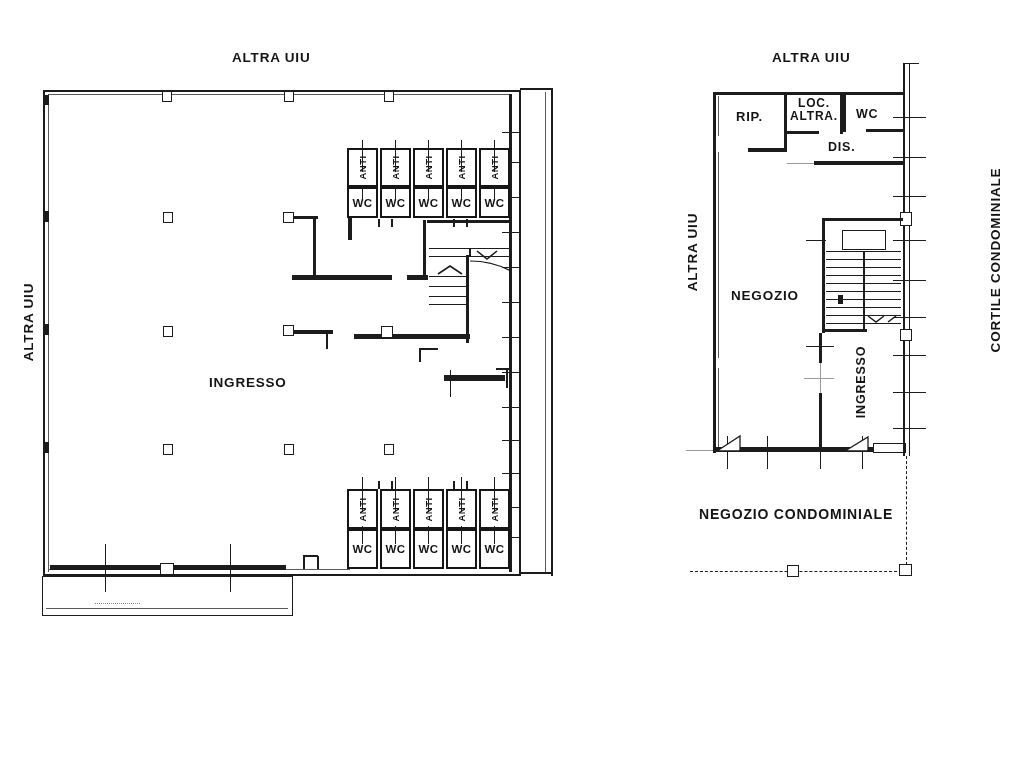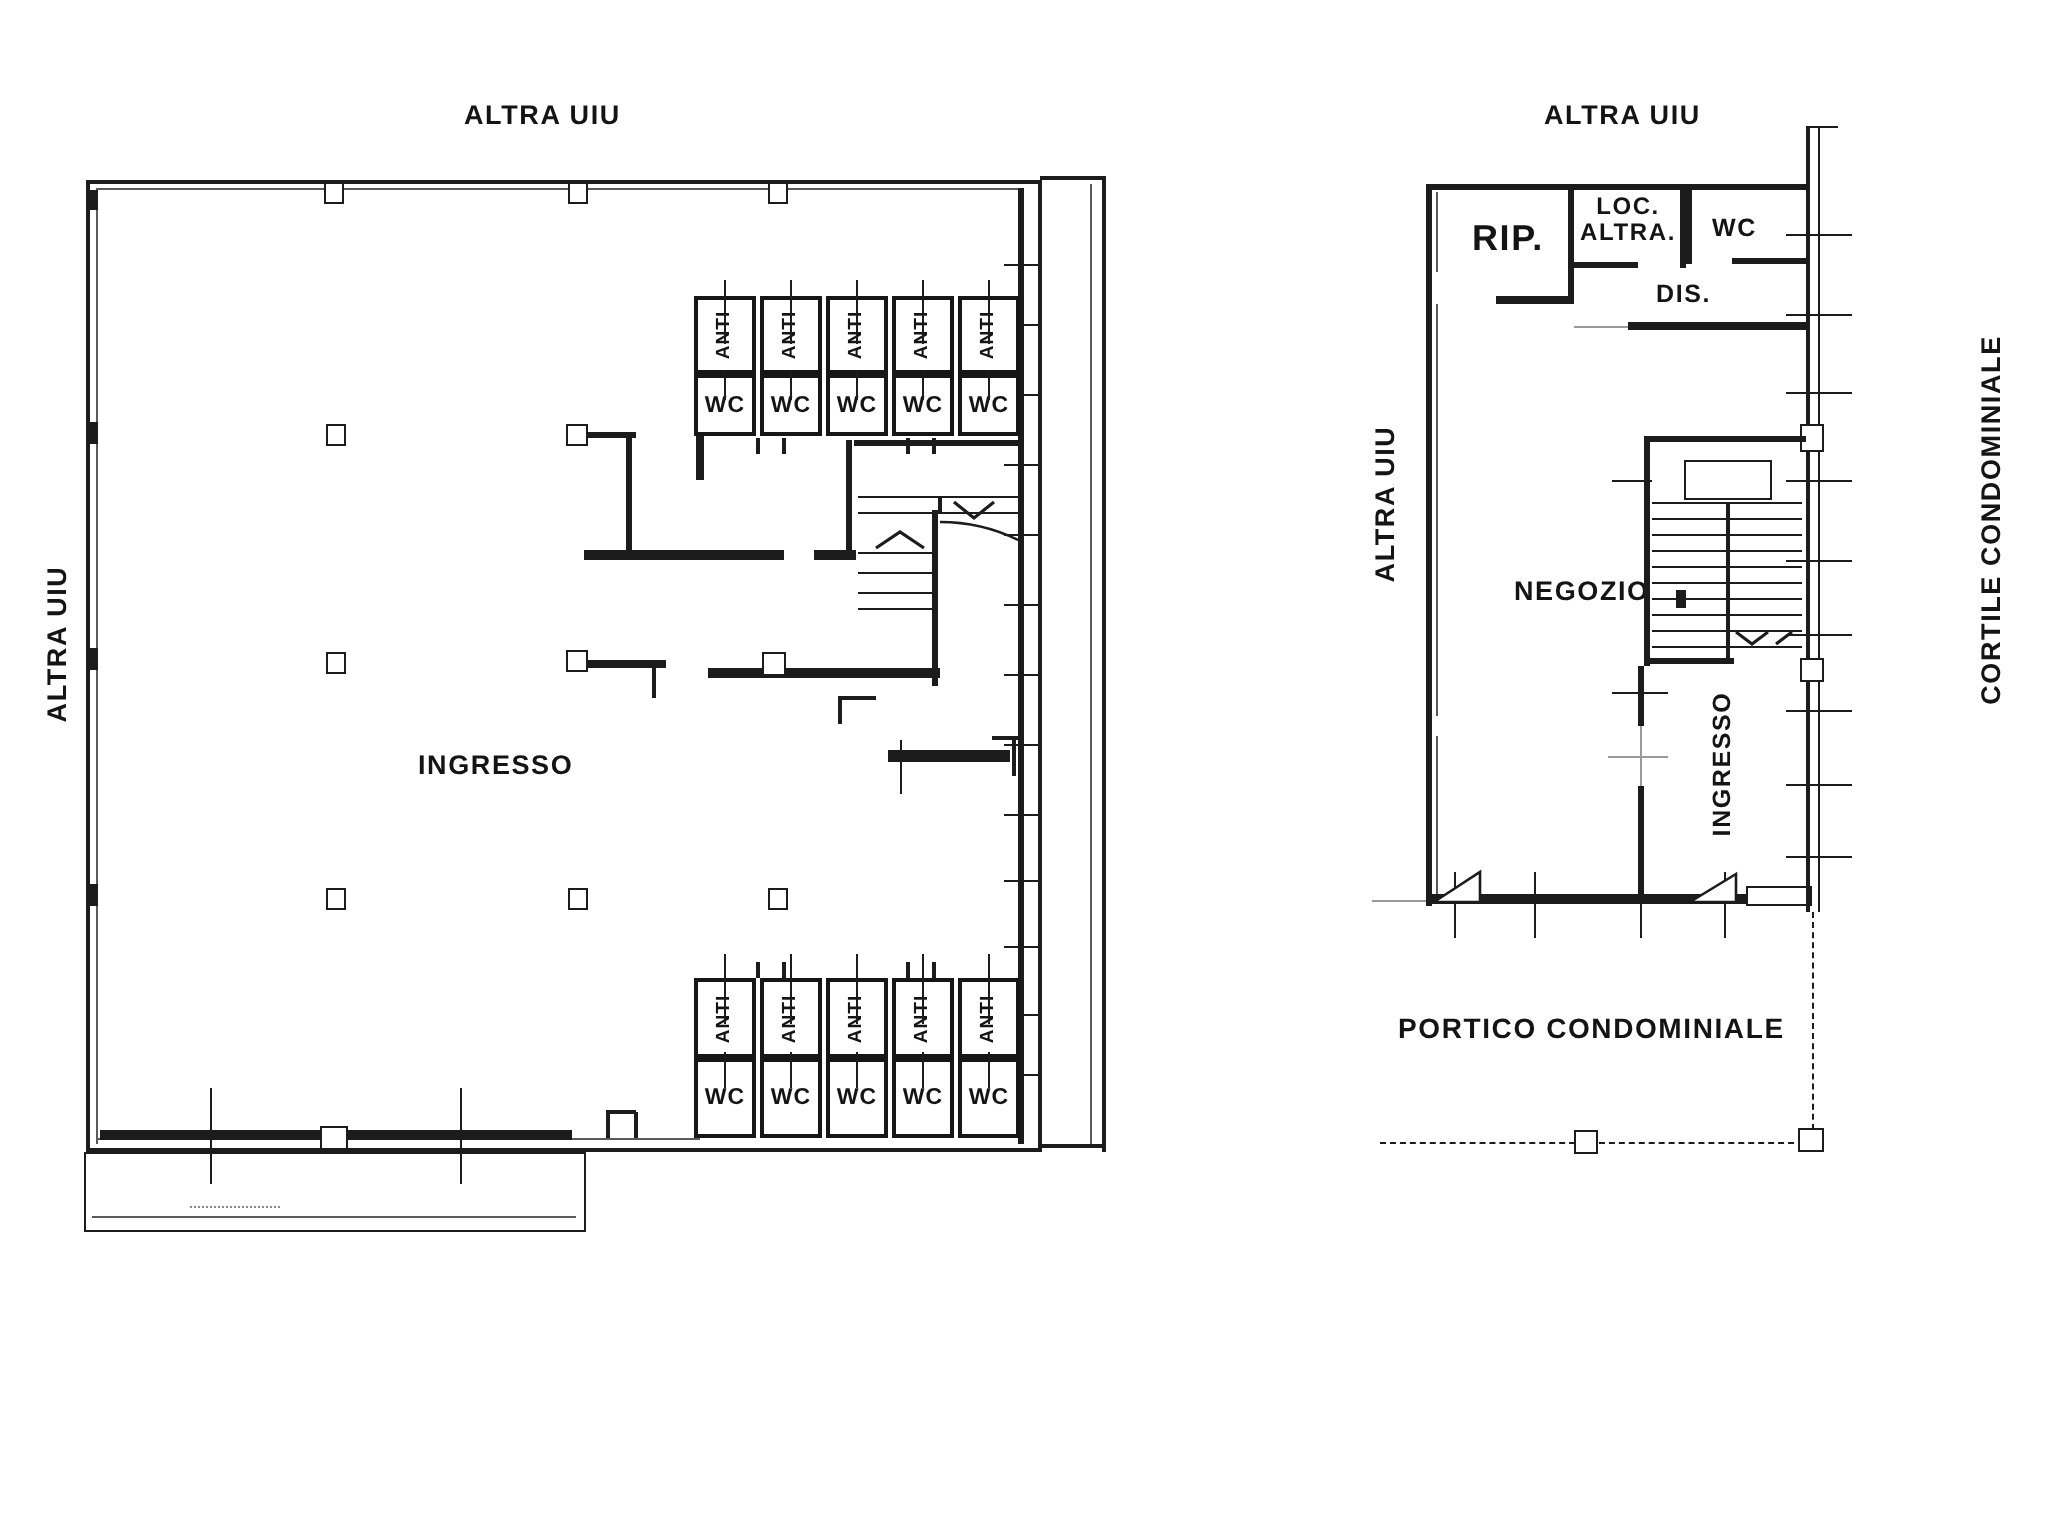--- a/index.html
+++ b/index.html
@@ -214,30 +214,30 @@
     <div class="w" style="left:391px;top:481px;width:1.5px;height:8px"></div>
     <div class="w" style="left:453px;top:481px;width:1.5px;height:8px"></div>
     <div class="w" style="left:466px;top:481px;width:1.5px;height:8px"></div>
   </section>
 
   <section>
 
     <div class="lbl" style="left:772px;top:50px;font-size:13.5px">ALTRA UIU</div>
     <div class="vl" style="left:650px;top:244px;width:84px;height:16px;font-size:13.5px">ALTRA UIU</div>
     <div class="vl" style="left:899px;top:252px;width:192px;height:16px;font-size:13.5px">CORTILE CONDOMINIALE</div>
-    <div class="lbl" style="left:757px;top:288px;font-size:13.5px">NEGOZIO</div>
-    <div class="lbl" style="left:736px;top:109px;font-size:18px">RIP.</div>
+    <div class="lbl" style="left:731px;top:288px;font-size:13.5px">NEGOZIO</div>
+    <div class="lbl" style="left:736px;top:109px;font-size:13px">RIP.</div>
     <div class="lbl" style="left:789px;top:97px;width:50px;text-align:center;font-size:12px;line-height:12.5px;white-space:normal">
       <div>LOC.</div>
       <div>ALTRA.</div>
     </div>
     <div class="lbl" style="left:856px;top:107px;font-size:12.5px">WC</div>
     <div class="lbl" style="left:828px;top:140px;font-size:12.5px">DIS.</div>
     <div class="vl" style="left:821px;top:374px;width:80px;height:16px;font-size:12.5px">INGRESSO</div>
-    <div class="lbl" style="left:699px;top:506px;font-size:14px">PORTICO CONDOMINIALE</div>
+    <div class="lbl" style="left:699px;top:506px;font-size:14px">NEGOZIO CONDOMINIALE</div>
 
     <div class="w" style="left:713px;top:92px;width:192px;height:2.5px"></div>
     <div class="w" style="left:713px;top:92px;width:2.5px;height:361px"></div>
     <div class="t" style="left:718px;top:96px;width:1px;height:40px"></div>
     <div class="t" style="left:718px;top:152px;width:1px;height:206px"></div>
     <div class="t" style="left:718px;top:368px;width:1px;height:80px"></div>
     <div class="w" style="left:903px;top:63px;width:2px;height:393px"></div>
     <div class="w" style="left:909px;top:63px;width:1.3px;height:393px"></div>
     <div class="w" style="left:903px;top:63px;width:16px;height:1.3px"></div>
 

